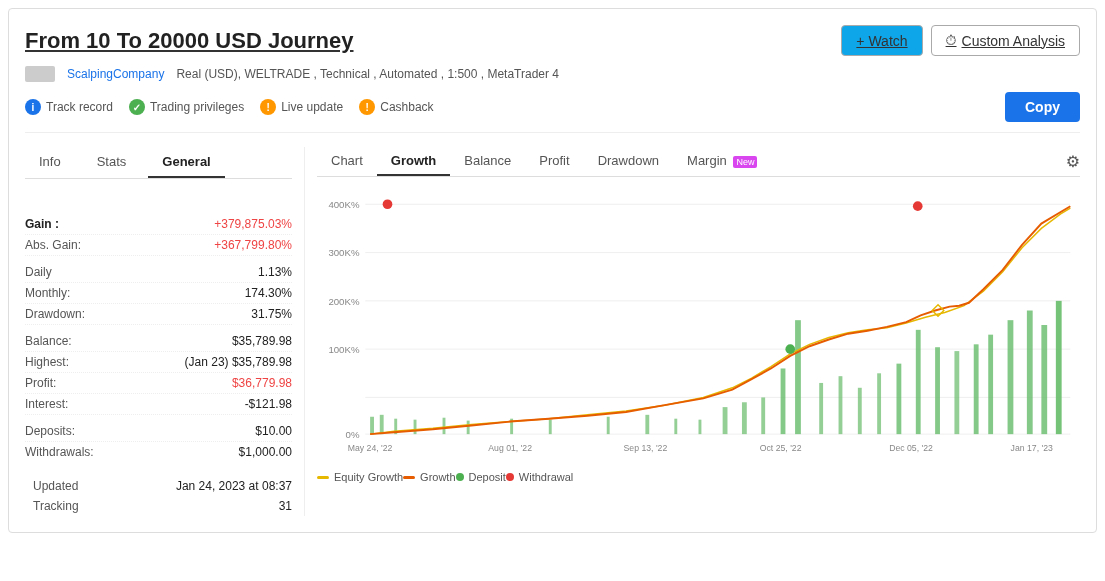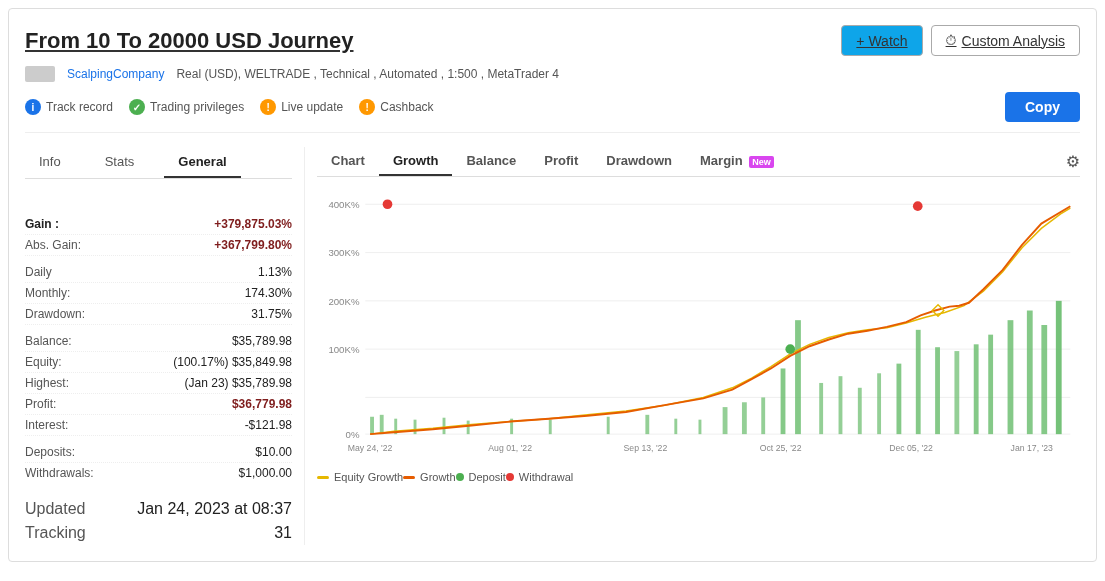--- a/index.html
+++ b/index.html
@@ -16,45 +16,45 @@
     .badges { display: flex; align-items: center; gap: 16px; margin-bottom: 14px; padding-bottom: 10px; border-bottom: 1px solid #eee; }
     .badge { display: flex; align-items: center; gap: 5px; font-size: 12px; color: #555; }
     .badge-icon { width: 16px; height: 16px; border-radius: 50%; display: flex; align-items: center; justify-content: center; font-size: 10px; font-weight: bold; }
     .badge-icon.info { background: #1a73e8; color: #fff; }
     .badge-icon.success { background: #4caf50; color: #fff; }
     .badge-icon.warning { background: #ff9800; color: #fff; }
     .btn-copy { background: #1a73e8; color: #fff; border: none; border-radius: 4px; padding: 7px 20px; cursor: pointer; font-size: 14px; font-weight: bold; margin-left: auto; }
     .main-content { display: flex; gap: 0; }
     .left-panel { width: 280px; min-width: 280px; border-right: 1px solid #eee; padding-right: 12px; }
     .right-panel { flex: 1; padding-left: 12px; }
-    .tab-bar { display: flex; gap: 16px; border-bottom: 1px solid #ddd; margin-bottom: 14px; }
+    .tab-bar { display: flex; gap: 8px; border-bottom: 1px solid #ddd; margin-bottom: 14px; }
     .tab { padding: 7px 14px; cursor: pointer; font-size: 13px; color: #555; border-bottom: 2px solid transparent; }
     .tab.active { color: #222; font-weight: bold; border-bottom: 2px solid #333; }
     .stat-row { display: flex; justify-content: space-between; padding: 3px 0; font-size: 12px; border-bottom: 1px dotted #eee; }
     .stat-row:last-child { border-bottom: none; }
     .stat-label { color: #555; }
     .stat-value { color: #222; }
-    .stat-value.green { color: #7f1d1d; font-weight: bold; }
+    .stat-value.green { color: #ef4444; font-weight: normal; }
     .stat-section { margin-bottom: 6px; margin-top: 35px; }
     .gain-label { font-weight: bold; color: #222; }
     .chart-tabs { display: flex; align-items: center; gap: 0; border-bottom: 1px solid #ddd; margin-bottom: 8px; }
-    .chart-tab { padding: 6px 14px; cursor: pointer; font-size: 13px; color: #555; border-bottom: 2px solid transparent; font-weight: bold; }
+    .chart-tab { padding: 6px 14px; cursor: pointer; font-size: 13px; color: #555; border-bottom: 2px solid transparent; }
     .chart-tab.active { color: #222; font-weight: bold; border-bottom: 2px solid #333; }
     .chart-tab-new { background: #d946ef; color: #fff; font-size: 9px; border-radius: 2px; padding: 1px 3px; margin-left: 3px; vertical-align: middle; }
     .chart-settings { margin-left: auto; cursor: pointer; color: #555; font-size: 16px; }
     .chart-area { width: 100%; height: 280px; position: relative; overflow: hidden; }
     svg.chart { width: 100%; height: 100%; }
     .chart-legend { display: flex; font-size: 11px; color: #555; margin-top: 6px; flex-wrap: wrap; }
     .legend-item { display: flex; align-items: center; gap: 5px; }
     .legend-dot { width: 12px; height: 3px; border-radius: 2px; }
     .legend-dot.yellow { background: #e6b800; }
     .legend-dot.orange { background: #e65c00; }
     .legend-circle { width: 8px; height: 8px; border-radius: 50%; }
     .legend-circle.green { background: #4caf50; }
-    .tracking-row { display: flex; justify-content: space-between; padding: 3px 0; font-size: 16px; }
+    .tracking-row { display: flex; justify-content: space-between; padding: 3px 0; font-size: 12px; margin-left: 8px; }
     .tracking-label { color: #555; }
     .tracking-value { color: #222; }
   </style>
 </head>
 <body>
 
 <div class="container">
 
   <div class="header">
     <div class="title">From 10 To 20000 USD Journey</div>
@@ -121,24 +121,20 @@
           <span class="stat-value">174.30%</span>
         </div>
         <div class="stat-row">
           <span class="stat-label">Drawdown:</span>
           <span class="stat-value">31.75%</span>
         </div>
         <div style="height:6px"></div>
         <div class="stat-row">
           <span class="stat-label">Balance:</span>
           <span class="stat-value">$35,789.98</span>
-        </div>
-        <div class="stat-row">
-          <span class="stat-label">Equity:</span>
-          <span class="stat-value">(100.17%) $35,849.98</span>
         </div>
         <div class="stat-row">
           <span class="stat-label">Highest:</span>
           <span class="stat-value">(Jan 23) $35,789.98</span>
         </div>
         <div class="stat-row">
           <span class="stat-label">Profit:</span>
           <span class="stat-value green">$36,779.98</span>
         </div>
         <div class="stat-row">

